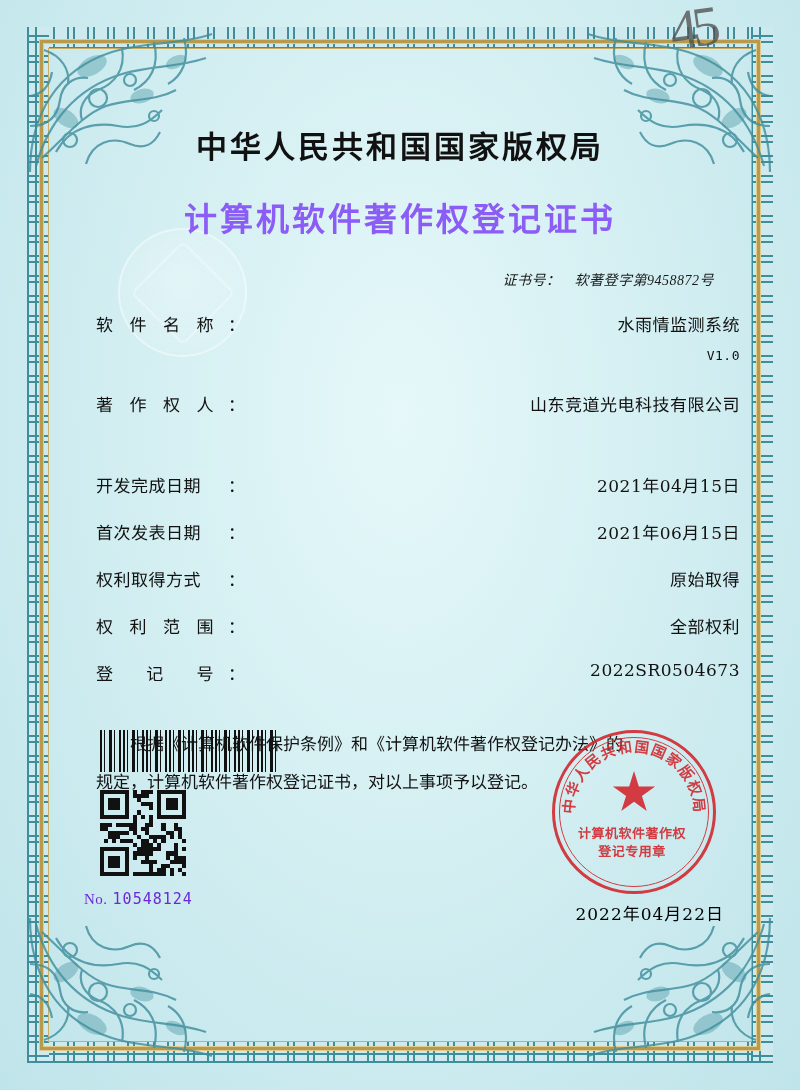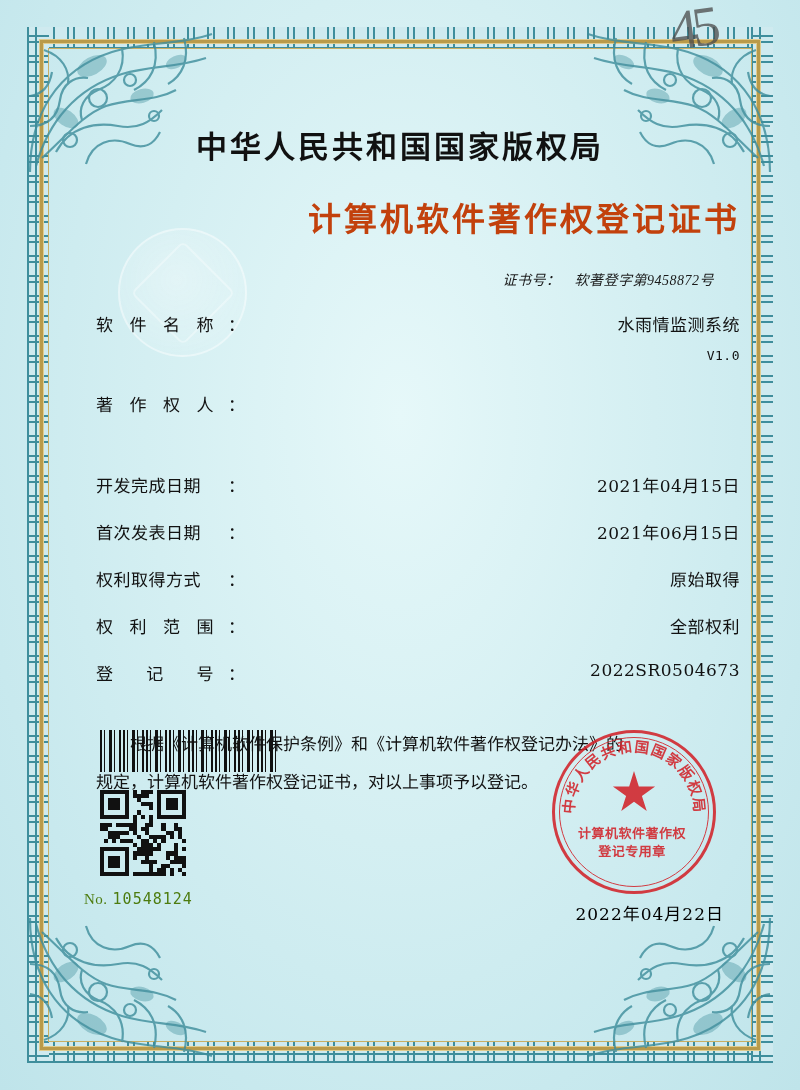--- a/index.html
+++ b/index.html
@@ -164,25 +164,25 @@
   .title-1 {
     text-align: center;
     font-size: 31px;
     font-weight: bold;
     letter-spacing: 3px;
     color: #111;
     margin-top: 62px;
     font-family: "DejaVu Serif", "Liberation Serif", serif;
   }
   .title-2 {
-    text-align: right;
+    text-align: center;
     font-size: 33px;
     font-weight: bold;
     letter-spacing: 3px;
-    color: #c2410c;
+    color: #8b5cf6;
     margin-top: 26px;
     font-family: "DejaVu Serif", "Liberation Serif", serif;
   }
 
   .cert-no {
     text-align: right;
     margin-top: 28px;
     padding-right: 26px;
     font-size: 14px;
     color: #1a1a1a;
@@ -265,21 +265,21 @@
     grid-template-rows: repeat(21, 1fr);
   }
   .qr-grid i { background: transparent; }
   .qr-grid i.on { background: #111; }
 
   .serial {
     position: absolute;
     left: 84px;
     top: 890px;
     font-size: 15px;
-    color: #4d7c0f;
+    color: #6d28d9;
     letter-spacing: 0.5px;
   }
   .serial .num {
     font-family: "DejaVu Sans Mono", monospace;
     letter-spacing: 1px;
     margin-left: 5px;
   }
 
   
   .seal {
@@ -495,20 +495,21 @@
       </div>
 
       <div class="field-row" style="margin-top:28px;">
         <div class="field-label spaced">
           <span>著</span>
           <span>作</span>
           <span>权</span>
           <span>人</span>
         </div>
         <div class="field-colon">：</div>
+        <div class="field-value">山东竞道光电科技有限公司</div>
       </div>
 
       <div class="gap-big"></div>
 
       <div class="field-row">
         <div class="field-label">开发完成日期</div>
         <div class="field-colon">：</div>
         <div class="field-value">2021年04月15日</div>
       </div>
 

